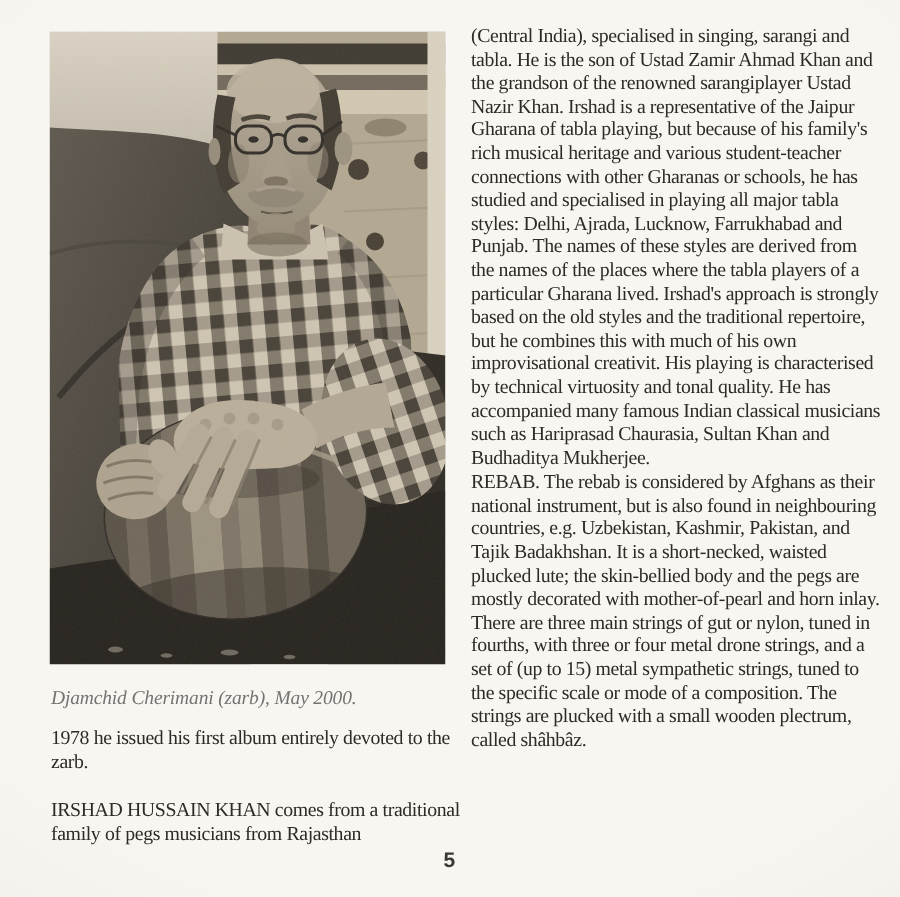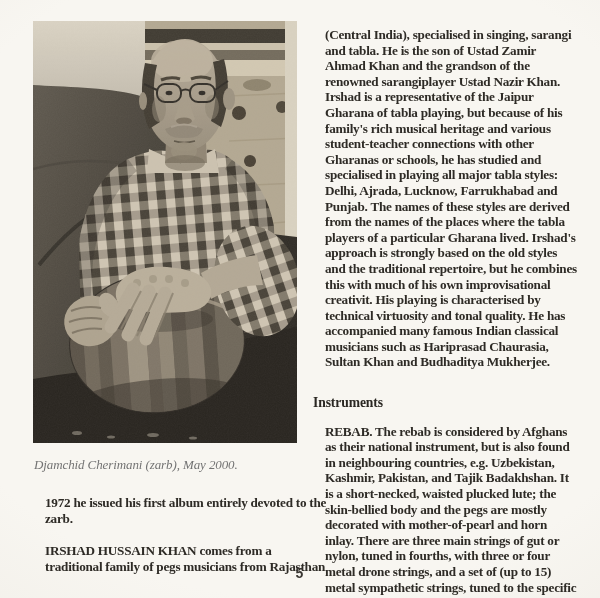--- a/index.html
+++ b/index.html
@@ -3,21 +3,21 @@
 <meta charset="utf-8">
 <style>
   html,body{margin:0;padding:0;}
   body{
     width:600px;height:598px;position:relative;overflow:hidden;
     background:radial-gradient(120% 100% at 50% 45%, #f8f6f1 55%, #ebe8e0 100%);
     font-family:"Liberation Serif", serif;
     color:#2e2b26;
     -webkit-font-smoothing:antialiased;
   }
-  p{margin:12px;font-weight:bold;}
+  p{margin:1px;}
   .photo{
     position:absolute;left:33px;top:21px;width:264px;height:422px;overflow:hidden;
   }
   .photo svg{display:block;width:100%;height:100%;filter:sepia(0.12) contrast(0.95) blur(0.3px);}
   .caption{
     position:absolute;left:34px;top:457px;width:268px;
     font-style:italic;font-size:13px;letter-spacing:-0.1px;color:#737373;
   }
   .left-para{
     position:absolute;left:33px;width:282px;
@@ -197,22 +197,21 @@
       <ellipse cx="120" cy="414" rx="6" ry="2"></ellipse>
       <ellipse cx="160" cy="417" rx="4" ry="1.5"></ellipse>
     </g>
 
     <rect width="264" height="422" filter="url(#grain)" opacity="0.18"></rect>
   </svg>
 </div>
 
 <div class="caption">Djamchid Cherimani (zarb), May 2000.</div>
 
-<p class="left-para" id="lp1">1972 he issued his first album entirely devoted to the zarb.</p>
+<p class="left-para" id="lp1">1978 he issued his first album entirely devoted to the zarb.</p>
 <p class="left-para" id="lp2">IRSHAD HUSSAIN KHAN comes from a traditional family of pegs musicians from Rajasthan</p>
 
 <div class="right-col">
   <p>(Central India), specialised in singing, sarangi and tabla. He is the son of Ustad Zamir Ahmad Khan and the grandson of the renowned sarangiplayer Ustad Nazir Khan. Irshad is a representative of the Jaipur Gharana of tabla playing, but because of his family's rich musical heritage and various student-teacher connections with other Gharanas or schools, he has studied and specialised in playing all major tabla styles: Delhi, Ajrada, Lucknow, Farrukhabad and Punjab. The names of these styles are derived from the names of the places where the tabla players of a particular Gharana lived. Irshad's approach is strongly based on the old styles and the traditional repertoire, but he combines this with much of his own improvisational creativit. His playing is characterised by technical virtuosity and tonal quality. He has accompanied many famous Indian classical musicians such as Hariprasad Chaurasia, Sultan Khan and Budhaditya Mukherjee.</p>
-  <h3>Instruments</h3>
   <p>REBAB. The rebab is considered by Afghans as their national instrument, but is also found in neighbouring countries, e.g. Uzbekistan, Kashmir, Pakistan, and Tajik Badakhshan. It is a short-necked, waisted plucked lute; the skin-bellied body and the pegs are mostly decorated with mother-of-pearl and horn inlay. There are three main strings of gut or nylon, tuned in fourths, with three or four metal drone strings, and a set of (up to 15) metal sympathetic strings, tuned to the specific scale or mode of a composition. The strings are plucked with a small wooden plectrum, called shâhbâz.</p>
 </div>
 
 <div class="page-number">5</div>
 
 </body></html>

